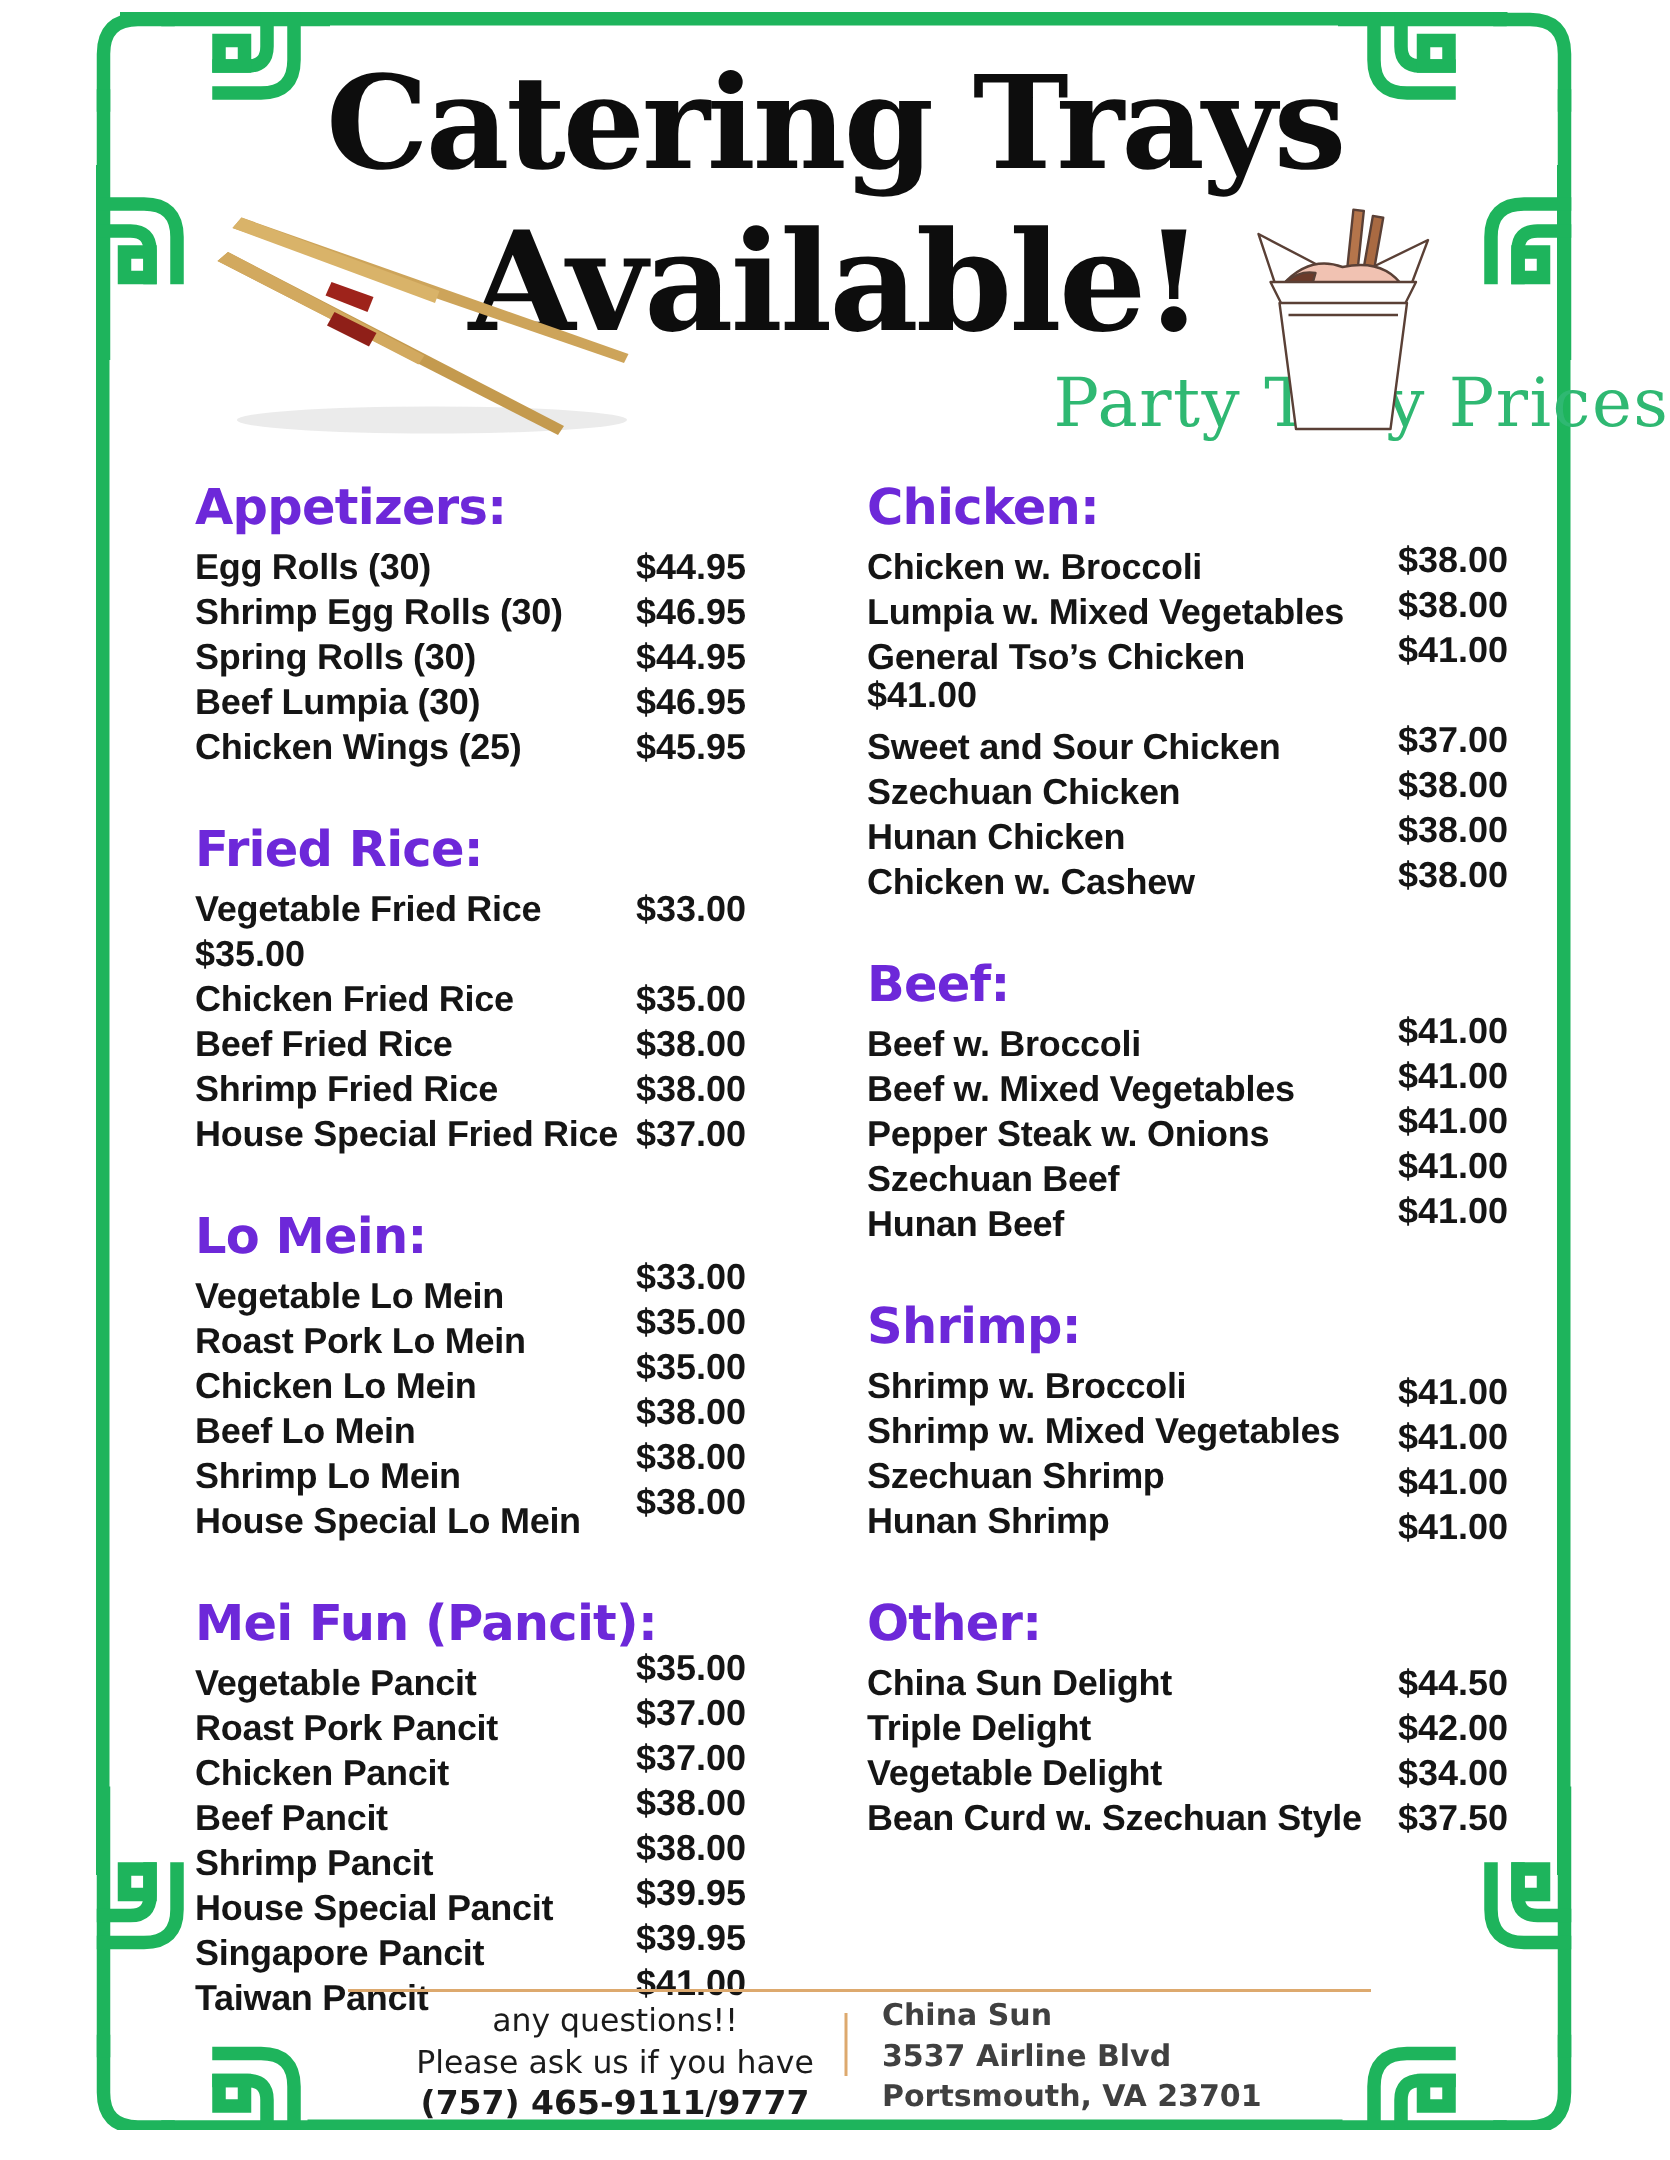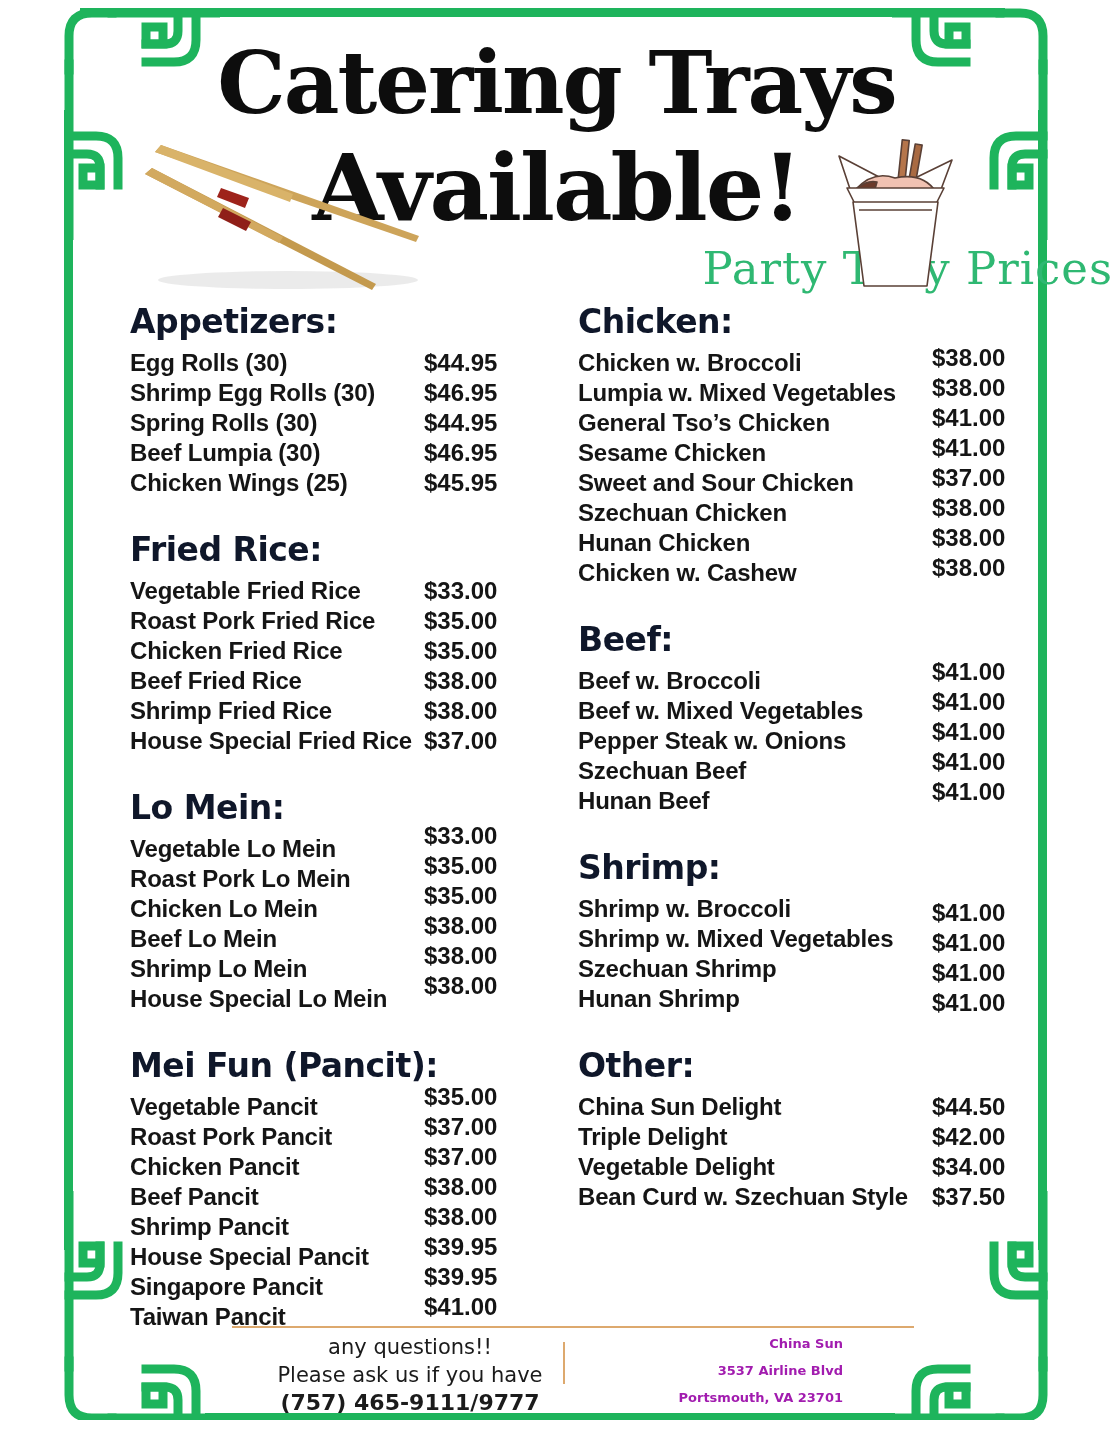--- a/index.html
+++ b/index.html
@@ -38,23 +38,23 @@
   #chopsticks { position:absolute; left:133px; top:142px; width:290px; height:155px; }
   #takeout-box { position:absolute; left:833px; top:138px; width:125px; height:152px; }
 
   
   .menu-col { position:absolute; top:302px; }
   #left-col  { left:130px; width:450px; }
   #right-col { left:578px; width:470px; }
 
   .menu-section + .menu-section { margin-top:32px; }
   .section-heading {
-    margin:0 0 6px 0; font-family:"DejaVu Sans", sans-serif;
+    margin:16px 0 6px 0; font-family:"DejaVu Sans", sans-serif;
     font-size:33px; line-height:40px; font-weight:800; letter-spacing:-0.5px;
-    color:#0f172a;
+    color:#6d28d9;
   }
   .menu-item-row { display:flex; align-items:center; height:30px; }
   .item-name {
     flex:0 0 auto; font-size:24px; font-weight:700; letter-spacing:-0.2px;
     white-space:nowrap; padding-right:6px;
   }
   #left-col  .item-name { min-width:288px; }
   #right-col .item-name { min-width:348px; }
   .item-price { font-size:24px; font-weight:700; white-space:nowrap; }
 
@@ -67,23 +67,23 @@
 
   
   #footer-rule { position:absolute; left:232px; top:1326px; width:682px; height:2px; background:#dda96e; }
   #footer-divider { position:absolute; left:563px; top:1342px; width:2px; height:42px; background:#dda96e; }
   #footer-note {
     position:absolute; left:255px; top:1333px; width:310px; text-align:center;
     font-family:"DejaVu Sans", sans-serif; font-size:21px; line-height:28px; color:#1b1b1b;
   }
   #footer-phone { font-size:22px;font-weight:bold; }
   #footer-biz {
-    position:absolute; left:588px; top:1330px; width:255px; text-align:right;
-    font-family:"DejaVu Sans", sans-serif; font-weight:700; font-size:13px;
-    line-height:27px; color:#a21caf;
+    position:absolute; left:588px; top:1330px; width:255px; text-align:left;
+    font-family:"DejaVu Sans", sans-serif; font-weight:700; font-size:20px;
+    line-height:27px; color:#404040;
   }
 </style>
 </head>
 <body>
 
 <div class="page">
 
   <div class="frame-line" id="top-bar"></div>
   <div class="frame-line" id="bottom-bar"></div>
   <div class="frame-line" id="left-bar"></div>
@@ -194,21 +194,20 @@
           <span class="item-price">$45.95</span>
         </div>
       </section>
       <section class="menu-section">
         <h2 class="section-heading">Fried Rice:</h2>
         <div class="menu-item-row">
           <span class="item-name">Vegetable Fried Rice</span>
           <span class="item-price">$33.00</span>
         </div>
         <div class="menu-item-row">
-          <span class="item-name">Roast Pork Fried Rice</span>
           <span class="item-price">$35.00</span>
         </div>
         <div class="menu-item-row">
           <span class="item-name">Chicken Fried Rice</span>
           <span class="item-price">$35.00</span>
         </div>
         <div class="menu-item-row">
           <span class="item-name">Beef Fried Rice</span>
           <span class="item-price">$38.00</span>
         </div>
@@ -293,21 +292,20 @@
         </div>
         <div class="menu-item-row">
           <span class="item-name">Lumpia w. Mixed Vegetables</span>
           <span class="item-price">$38.00</span>
         </div>
         <div class="menu-item-row">
           <span class="item-name">General Tso’s Chicken</span>
           <span class="item-price">$41.00</span>
         </div>
         <div class="menu-item-row">
-          <span class="item-name">Sesame Chicken</span>
           <span class="item-price">$41.00</span>
         </div>
         <div class="menu-item-row">
           <span class="item-name">Sweet and Sour Chicken</span>
           <span class="item-price">$37.00</span>
         </div>
         <div class="menu-item-row">
           <span class="item-name">Szechuan Chicken</span>
           <span class="item-price">$38.00</span>
         </div>

